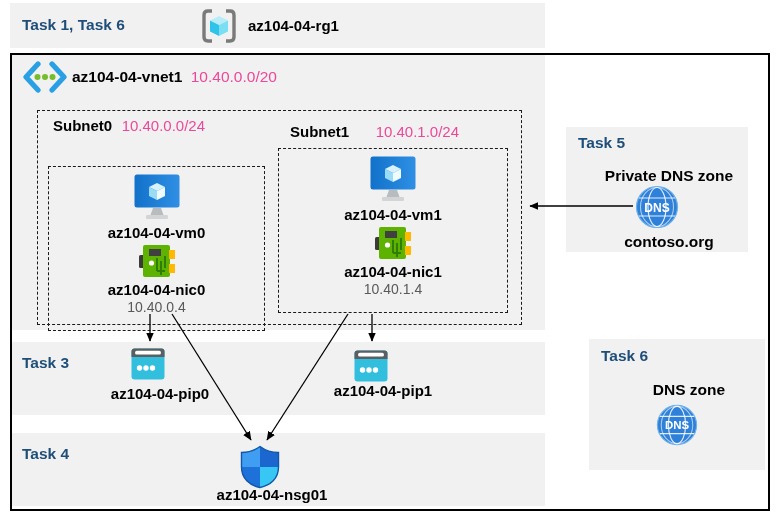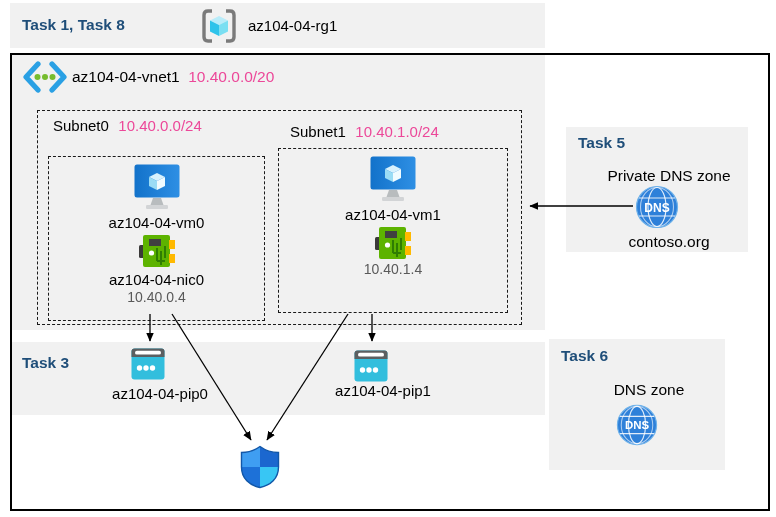--- a/index.html
+++ b/index.html
@@ -3,37 +3,37 @@
 <meta charset="utf-8">
 <style>
   html,body{margin:0;padding:0;background:#fff;}
   .page{position:relative;width:776px;height:517px;background:#ffffff;
         font-family:"Liberation Sans",sans-serif;color:#000;overflow:hidden;}
   .abs{position:absolute;}
   .panel{position:absolute;background:#f1f1f1;}
   .frame{position:absolute;left:10px;top:53px;width:760px;height:458px;
          border:2px solid #000;box-sizing:border-box;background:transparent;pointer-events:none;z-index:4;}
   .task-label{font-size:15.5px;font-weight:bold;color:#1f4e79;}
-  .bold-name{font-size:15px;font-weight:normal;color:#000;white-space:nowrap;}
+  .bold-name{font-size:15px;font-weight:bold;color:#000;white-space:nowrap;}
   .gray-text{font-size:15px;color:#ec4899;white-space:nowrap;}
   .ip-text{font-size:14px;color:#595959;}
   .dashed-box{position:absolute;border:1px dashed #1a1a1a;box-sizing:border-box;}
   .subnet-stack{display:flex;flex-direction:column;align-items:center;padding-top:7px;}
   .subnet-stack .lbl{margin-top:3px;}
   .center-text{text-align:center;padding-left:12px;}
   .arrow-layer{position:absolute;left:0;top:0;z-index:5;pointer-events:none;}
   svg{display:block;}
 </style>
 </head>
 <body>
 
 <div class="page">
 
   <div class="panel" style="left:10px;top:3px;width:535px;height:45px;">
-    <span class="task-label abs" style="left:12px;top:13px;">Task 1, Task 8</span>
+    <span class="task-label abs" style="left:12px;top:13px;">Task 1, Task 6</span>
     <span class="abs" style="left:190px;top:4px;">
       <svg width="38" height="38" viewBox="0 0 38 38">
         <path d="M12,4 H8 Q4,4 4,8 V30 Q4,34 8,34 H12" fill="none" stroke="#7a7a7a" stroke-width="3.4"></path>
         <path d="M26,4 H30 Q34,4 34,8 V30 Q34,34 30,34 H26" fill="none" stroke="#7a7a7a" stroke-width="3.4"></path>
         <polygon points="19,9 28,13.5 19,18 10,13.5" fill="#b9ecf9"></polygon>
         <polygon points="10,13.5 19,18 19,29 10,24.5" fill="#2fc3ea"></polygon>
         <polygon points="28,13.5 19,18 19,29 28,24.5" fill="#7adff2"></polygon>
       </svg>
     </span>
     <span class="bold-name abs" style="left:238px;top:14px;">az104-04-rg1</span>
@@ -54,21 +54,21 @@
     <span class="bold-name" style="font-size:15.5px;">az104-04-vnet1</span>
     <span class="gray-text" style="font-size:15.5px;margin-left:4px;">10.40.0.0/20</span>
   </span>
 
   <div class="dashed-box" style="left:37px;top:110px;width:485px;height:215px;"></div>
 
   <span class="abs" style="left:53px;top:117px;">
     <span class="bold-name">Subnet0</span>
     <span class="gray-text" style="margin-left:5px;">10.40.0.0/24</span>
   </span>
-  <div class="dashed-box subnet-stack" style="left:48px;top:156px;width:217px;height:165px;">
+  <div class="dashed-box subnet-stack" style="left:48px;top:166px;width:217px;height:165px;">
     <span>
       <svg width="46" height="47" viewBox="0 0 46 47">
         <defs>
           <linearGradient id="vmg" x1="0" y1="0" x2="1" y2="0">
             <stop offset="0" stop-color="#1272ca"></stop>
               <stop offset="1" stop-color="#2e8fe4"></stop>
           </linearGradient>
         </defs>
         <rect x="0.5" y="0.5" width="45" height="33" rx="2.5" fill="url(#vmg)"></rect>
         <polygon points="23,9 31,13 23,17 15,13" fill="#d7f1fd"></polygon>
@@ -89,21 +89,21 @@
         <circle cx="12.5" cy="19" r="2.6" fill="#ffffff"></circle>
         <path d="M18,14 V27 M22,17 V31 M26,12 V24 M18,27 H26" stroke="#2f7d02" stroke-width="2" fill="none"></path>
       </svg>
     </span>
     <span class="bold-name lbl">az104-04-nic0</span>
     <span class="ip-text" style="margin-top:1px;">10.40.0.4</span>
   </div>
 
   <span class="abs" style="left:290px;top:123px;">
     <span class="bold-name">Subnet1</span>
-    <span class="gray-text" style="margin-left:5px;">10.40.1.0/24</span>
+    <span class="gray-text" style="margin-left:22px;">10.40.1.0/24</span>
   </span>
   <div class="dashed-box subnet-stack" style="left:278px;top:148px;width:230px;height:165px;">
     <span>
       <svg width="46" height="47" viewBox="0 0 46 47">
         <rect x="0.5" y="0.5" width="45" height="33" rx="2.5" fill="url(#vmg)"></rect>
         <polygon points="23,9 31,13 23,17 15,13" fill="#d7f1fd"></polygon>
         <polygon points="15,13 23,17 23,26 15,22" fill="#9adcf5"></polygon>
         <polygon points="31,13 23,17 23,26 31,22" fill="#f0fbff"></polygon>
         <polygon points="19,34 27,34 29.5,41 16.5,41" fill="#b8bcbe"></polygon>
         <rect x="12" y="41" width="22" height="4" rx="1.2" fill="#d2d4d6"></rect>
@@ -114,20 +114,21 @@
       <svg width="36" height="34" viewBox="0 0 36 34">
         <rect x="0" y="11" width="6" height="13" rx="1.5" fill="#3b3a39"></rect>
         <rect x="4" y="1" width="27" height="32" rx="2" fill="#5db300"></rect>
         <rect x="30" y="6" width="6" height="9" fill="#ffb900"></rect>
         <rect x="30" y="20" width="6" height="9" fill="#ffb900"></rect>
         <rect x="10" y="5" width="12" height="7" fill="#404040"></rect>
         <circle cx="12.5" cy="19" r="2.6" fill="#ffffff"></circle>
         <path d="M18,14 V27 M22,17 V31 M26,12 V24 M18,27 H26" stroke="#2f7d02" stroke-width="2" fill="none"></path>
       </svg>
     </span>
+    <span class="bold-name lbl">az104-04-nic1</span>
     <span class="ip-text" style="margin-top:1px;">10.40.1.4</span>
   </div>
 
   <div class="panel" style="left:10px;top:342px;width:535px;height:73px;">
     <span class="task-label abs" style="left:12px;top:12px;">Task 3</span>
   </div>
   <span class="abs" style="left:131px;top:348px;">
     <svg width="34" height="32" viewBox="0 0 34 32">
       <rect x="0.5" y="0.5" width="33" height="31" rx="3" fill="#32bedd"></rect>
       <path d="M0.5,9 V3.5 Q0.5,0.5 3.5,0.5 H30.5 Q33.5,0.5 33.5,3.5 V9 Z" fill="#5b5f61"></path>
@@ -143,53 +144,57 @@
       <rect x="0.5" y="0.5" width="33" height="31" rx="3" fill="#32bedd"></rect>
       <path d="M0.5,9 V3.5 Q0.5,0.5 3.5,0.5 H30.5 Q33.5,0.5 33.5,3.5 V9 Z" fill="#5b5f61"></path>
       <rect x="4" y="2.8" width="26" height="3.8" rx="1.9" fill="#ffffff"></rect>
       <circle cx="8.5" cy="20" r="2.7" fill="#ffffff"></circle>
       <circle cx="15" cy="20" r="2.7" fill="#ffffff"></circle>
       <circle cx="21.5" cy="20" r="2.7" fill="#ffffff"></circle>
     </svg>
   </span>
   <span class="bold-name abs center-text" style="left:301px;top:382px;width:140px;">az104-04-pip1</span>
 
+  <div class="panel" style="left:10px;top:433px;width:535px;height:73px;">
+    <span class="task-label abs" style="left:12px;top:12px;">Task 4</span>
+  </div>
   <span class="abs" style="left:240px;top:445px;">
     <svg width="40" height="44" viewBox="0 0 40 44">
       <defs>
         <clipPath id="shieldClip">
           <path d="M20,1.5 C14.5,5.5 8,7.5 1.5,7.5 V22 C1.5,33.5 9.5,40.5 20,42.5 C30.5,40.5 38.5,33.5 38.5,22 V7.5 C32,7.5 25.5,5.5 20,1.5 Z"></path>
         </clipPath>
       </defs>
       <g clip-path="url(#shieldClip)">
         <rect x="0" y="0" width="20" height="22" fill="#3f9ef2"></rect>
         <rect x="20" y="0" width="20" height="22" fill="#1b67cf"></rect>
         <rect x="0" y="22" width="20" height="22" fill="#1d71d8"></rect>
         <rect x="20" y="22" width="20" height="22" fill="#38c6f4"></rect>
       </g>
       <path d="M20,1.5 C14.5,5.5 8,7.5 1.5,7.5 V22 C1.5,33.5 9.5,40.5 20,42.5 C30.5,40.5 38.5,33.5 38.5,22 V7.5 C32,7.5 25.5,5.5 20,1.5 Z" fill="none" stroke="#1257a8" stroke-width="1.4"></path>
     </svg>
   </span>
+  <span class="bold-name abs center-text" style="left:188px;top:486px;width:144px;">az104-04-nsg01</span>
 
   <div class="panel" style="left:566px;top:127px;width:182px;height:125px;">
     <span class="task-label abs" style="left:12px;top:7px;">Task 5</span>
     <span class="bold-name abs center-text" style="left:0;top:40px;width:100%;font-size:15.5px;">Private DNS zone</span>
     <span class="abs" style="left:69px;top:58px;">
       <svg width="44" height="44" viewBox="0 0 44 44">
         <circle cx="22" cy="22" r="20.5" fill="#2e80d9" stroke="#6db1ea" stroke-width="1.2"></circle>
         <ellipse cx="22" cy="22" rx="9" ry="19.5" fill="none" stroke="rgba(255,255,255,0.85)" stroke-width="1.2"></ellipse>
         <ellipse cx="22" cy="22" rx="16.5" ry="19.5" fill="none" stroke="rgba(255,255,255,0.6)" stroke-width="1.1"></ellipse>
         <path d="M4,13 H40 M4,31 H40" stroke="rgba(255,255,255,0.85)" stroke-width="1.2" fill="none"></path>
         <text x="22" y="26.5" text-anchor="middle" font-size="12" font-weight="600" fill="#ffffff" font-family="Liberation Sans, sans-serif">DNS</text>
       </svg>
     </span>
     <span class="bold-name abs center-text" style="left:0;top:106px;width:100%;font-size:15.5px;">contoso.org</span>
   </div>
 
-  <div class="panel" style="left:549px;top:339px;width:176px;height:131px;">
+  <div class="panel" style="left:589px;top:339px;width:176px;height:131px;">
     <span class="task-label abs" style="left:12px;top:8px;">Task 6</span>
     <span class="bold-name abs center-text" style="left:0;top:42px;width:100%;font-size:15.5px;">DNS zone</span>
     <span class="abs" style="left:67px;top:65px;">
       <svg width="42" height="42" viewBox="0 0 44 44">
         <circle cx="22" cy="22" r="20.5" fill="#2e80d9" stroke="#6db1ea" stroke-width="1.2"></circle>
         <ellipse cx="22" cy="22" rx="9" ry="19.5" fill="none" stroke="rgba(255,255,255,0.85)" stroke-width="1.2"></ellipse>
         <ellipse cx="22" cy="22" rx="16.5" ry="19.5" fill="none" stroke="rgba(255,255,255,0.6)" stroke-width="1.1"></ellipse>
         <path d="M4,13 H40 M4,31 H40" stroke="rgba(255,255,255,0.85)" stroke-width="1.2" fill="none"></path>
         <text x="22" y="26.5" text-anchor="middle" font-size="12" font-weight="600" fill="#ffffff" font-family="Liberation Sans, sans-serif">DNS</text>
       </svg>

